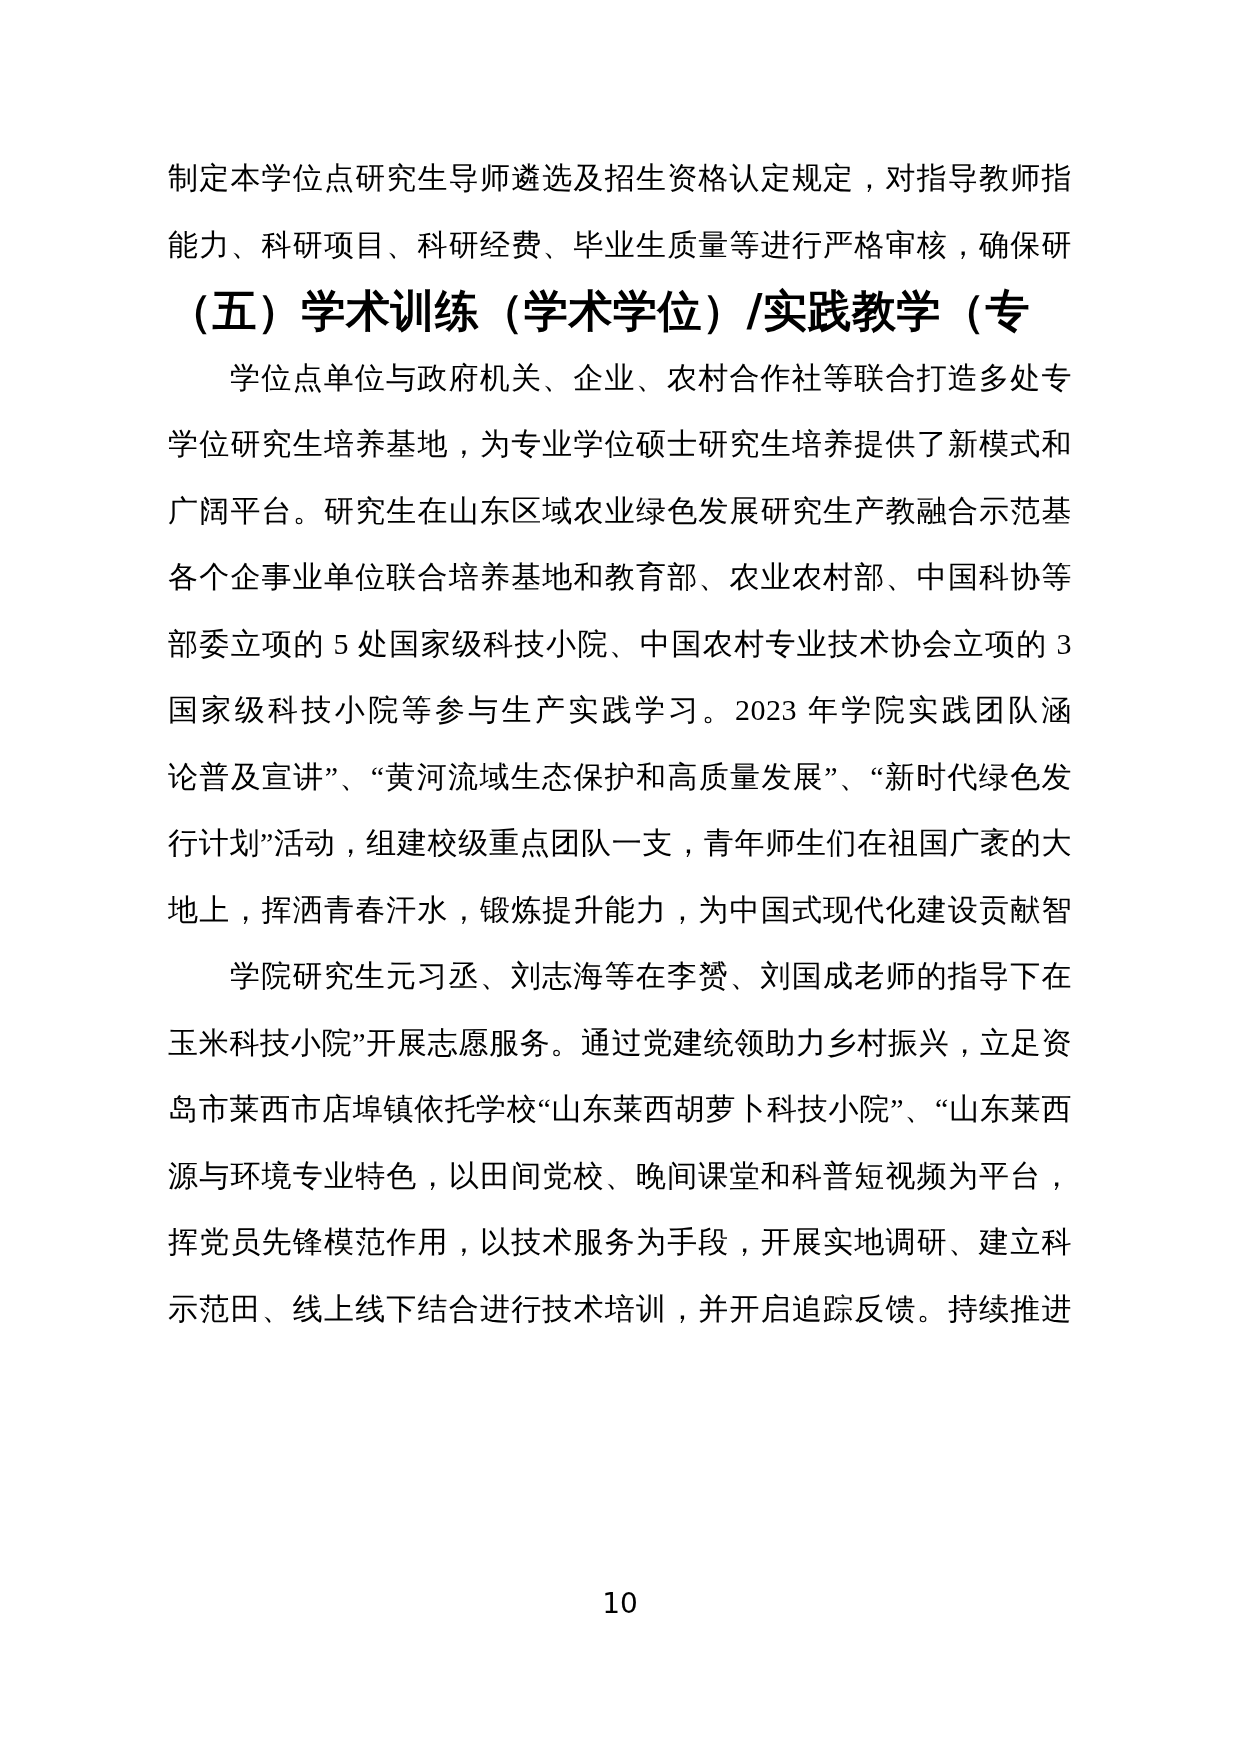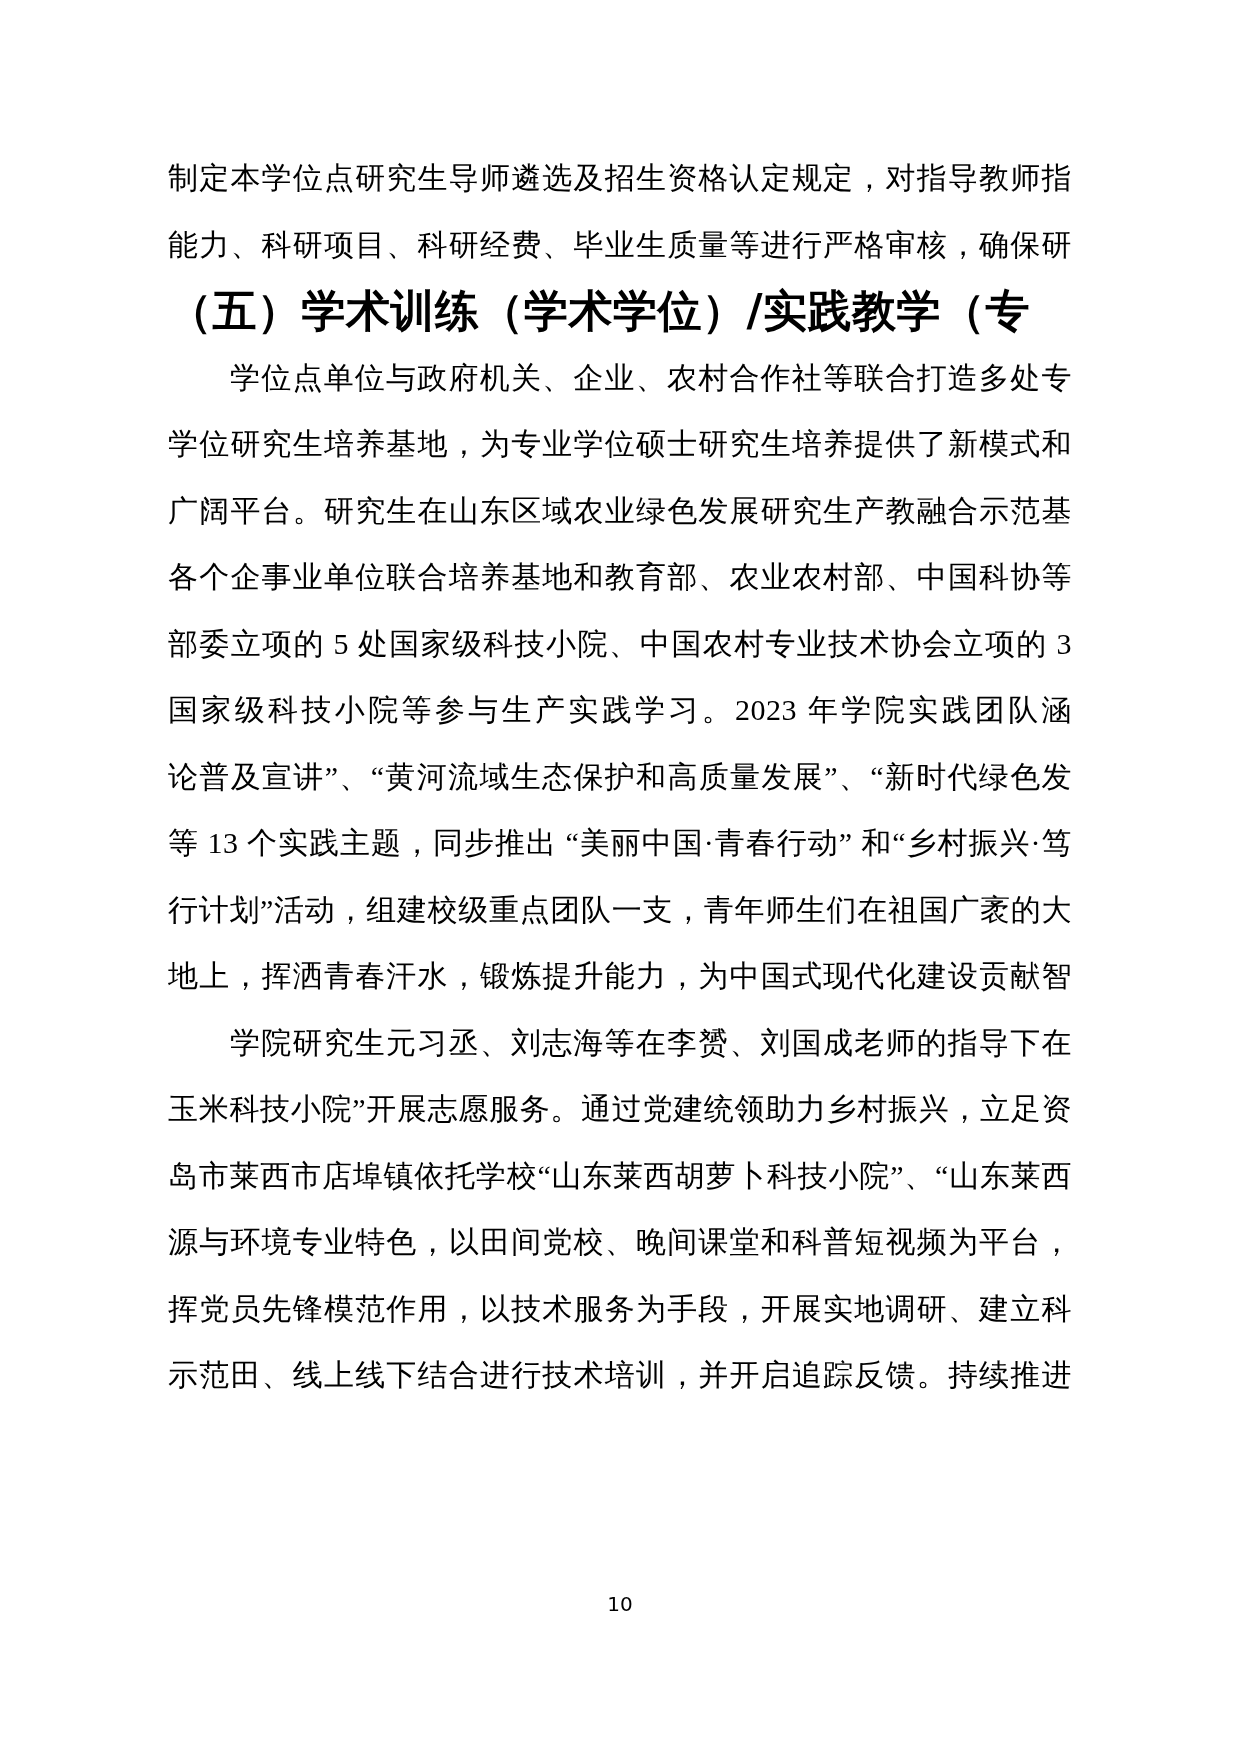--- a/index.html
+++ b/index.html
@@ -49,21 +49,21 @@
     overflow: hidden;
     letter-spacing: 0.5px;
   }
   .page-number {
     position: absolute;
     top: 1590px;
     left: 0;
     width: 100%;
     text-align: center;
     font-family: "DejaVu Sans", "Liberation Sans", sans-serif;
-    font-size: 20px;
+    font-size: 28px;
     line-height: 28px;
     color: #000000;
   }
 </style>
 </head>
 <body>
 
 <div class="page">
   <div class="content">
 
@@ -72,21 +72,20 @@
 
     <div class="heading">（五）学术训练（学术学位）/实践教学（专业学位）</div>
 
     <div class="line indent">学位点单位与政府机关、企业、农村合作社等联合打造多处专业</div>
     <div class="line">学位研究生培养基地，为专业学位硕士研究生培养提供了新模式和更</div>
     <div class="line">广阔平台。研究生在山东区域农业绿色发展研究生产教融合示范基地、</div>
     <div class="line">各个企事业单位联合培养基地和教育部、农业农村部、中国科协等三</div>
     <div class="line">部委立项的 5 处国家级科技小院、中国农村专业技术协会立项的 3 处</div>
     <div class="line">国家级科技小院等参与生产实践学习。2023 年学院实践团队涵盖“理</div>
     <div class="line">论普及宣讲”、“黄河流域生态保护和高质量发展”、“新时代绿色发展”</div>
-    <div class="line">等 13 个实践主题，同步推出 “美丽中国·青春行动” 和“乡村振兴·笃</div>
     <div class="line">行计划”活动，组建校级重点团队一支，青年师生们在祖国广袤的大</div>
     <div class="line">地上，挥洒青春汗水，锻炼提升能力，为中国式现代化建设贡献智慧</div>
 
     <div class="line indent">学院研究生元习丞、刘志海等在李赟、刘国成老师的指导下在青</div>
     <div class="line">玉米科技小院”开展志愿服务。通过党建统领助力乡村振兴，立足资</div>
     <div class="line">岛市莱西市店埠镇依托学校“山东莱西胡萝卜科技小院”、“山东莱西</div>
     <div class="line">源与环境专业特色，以田间党校、晚间课堂和科普短视频为平台，联</div>
     <div class="line">挥党员先锋模范作用，以技术服务为手段，开展实地调研、建立科技</div>
     <div class="line">示范田、线上线下结合进行技术培训，并开启追踪反馈。持续推进农</div>
 

